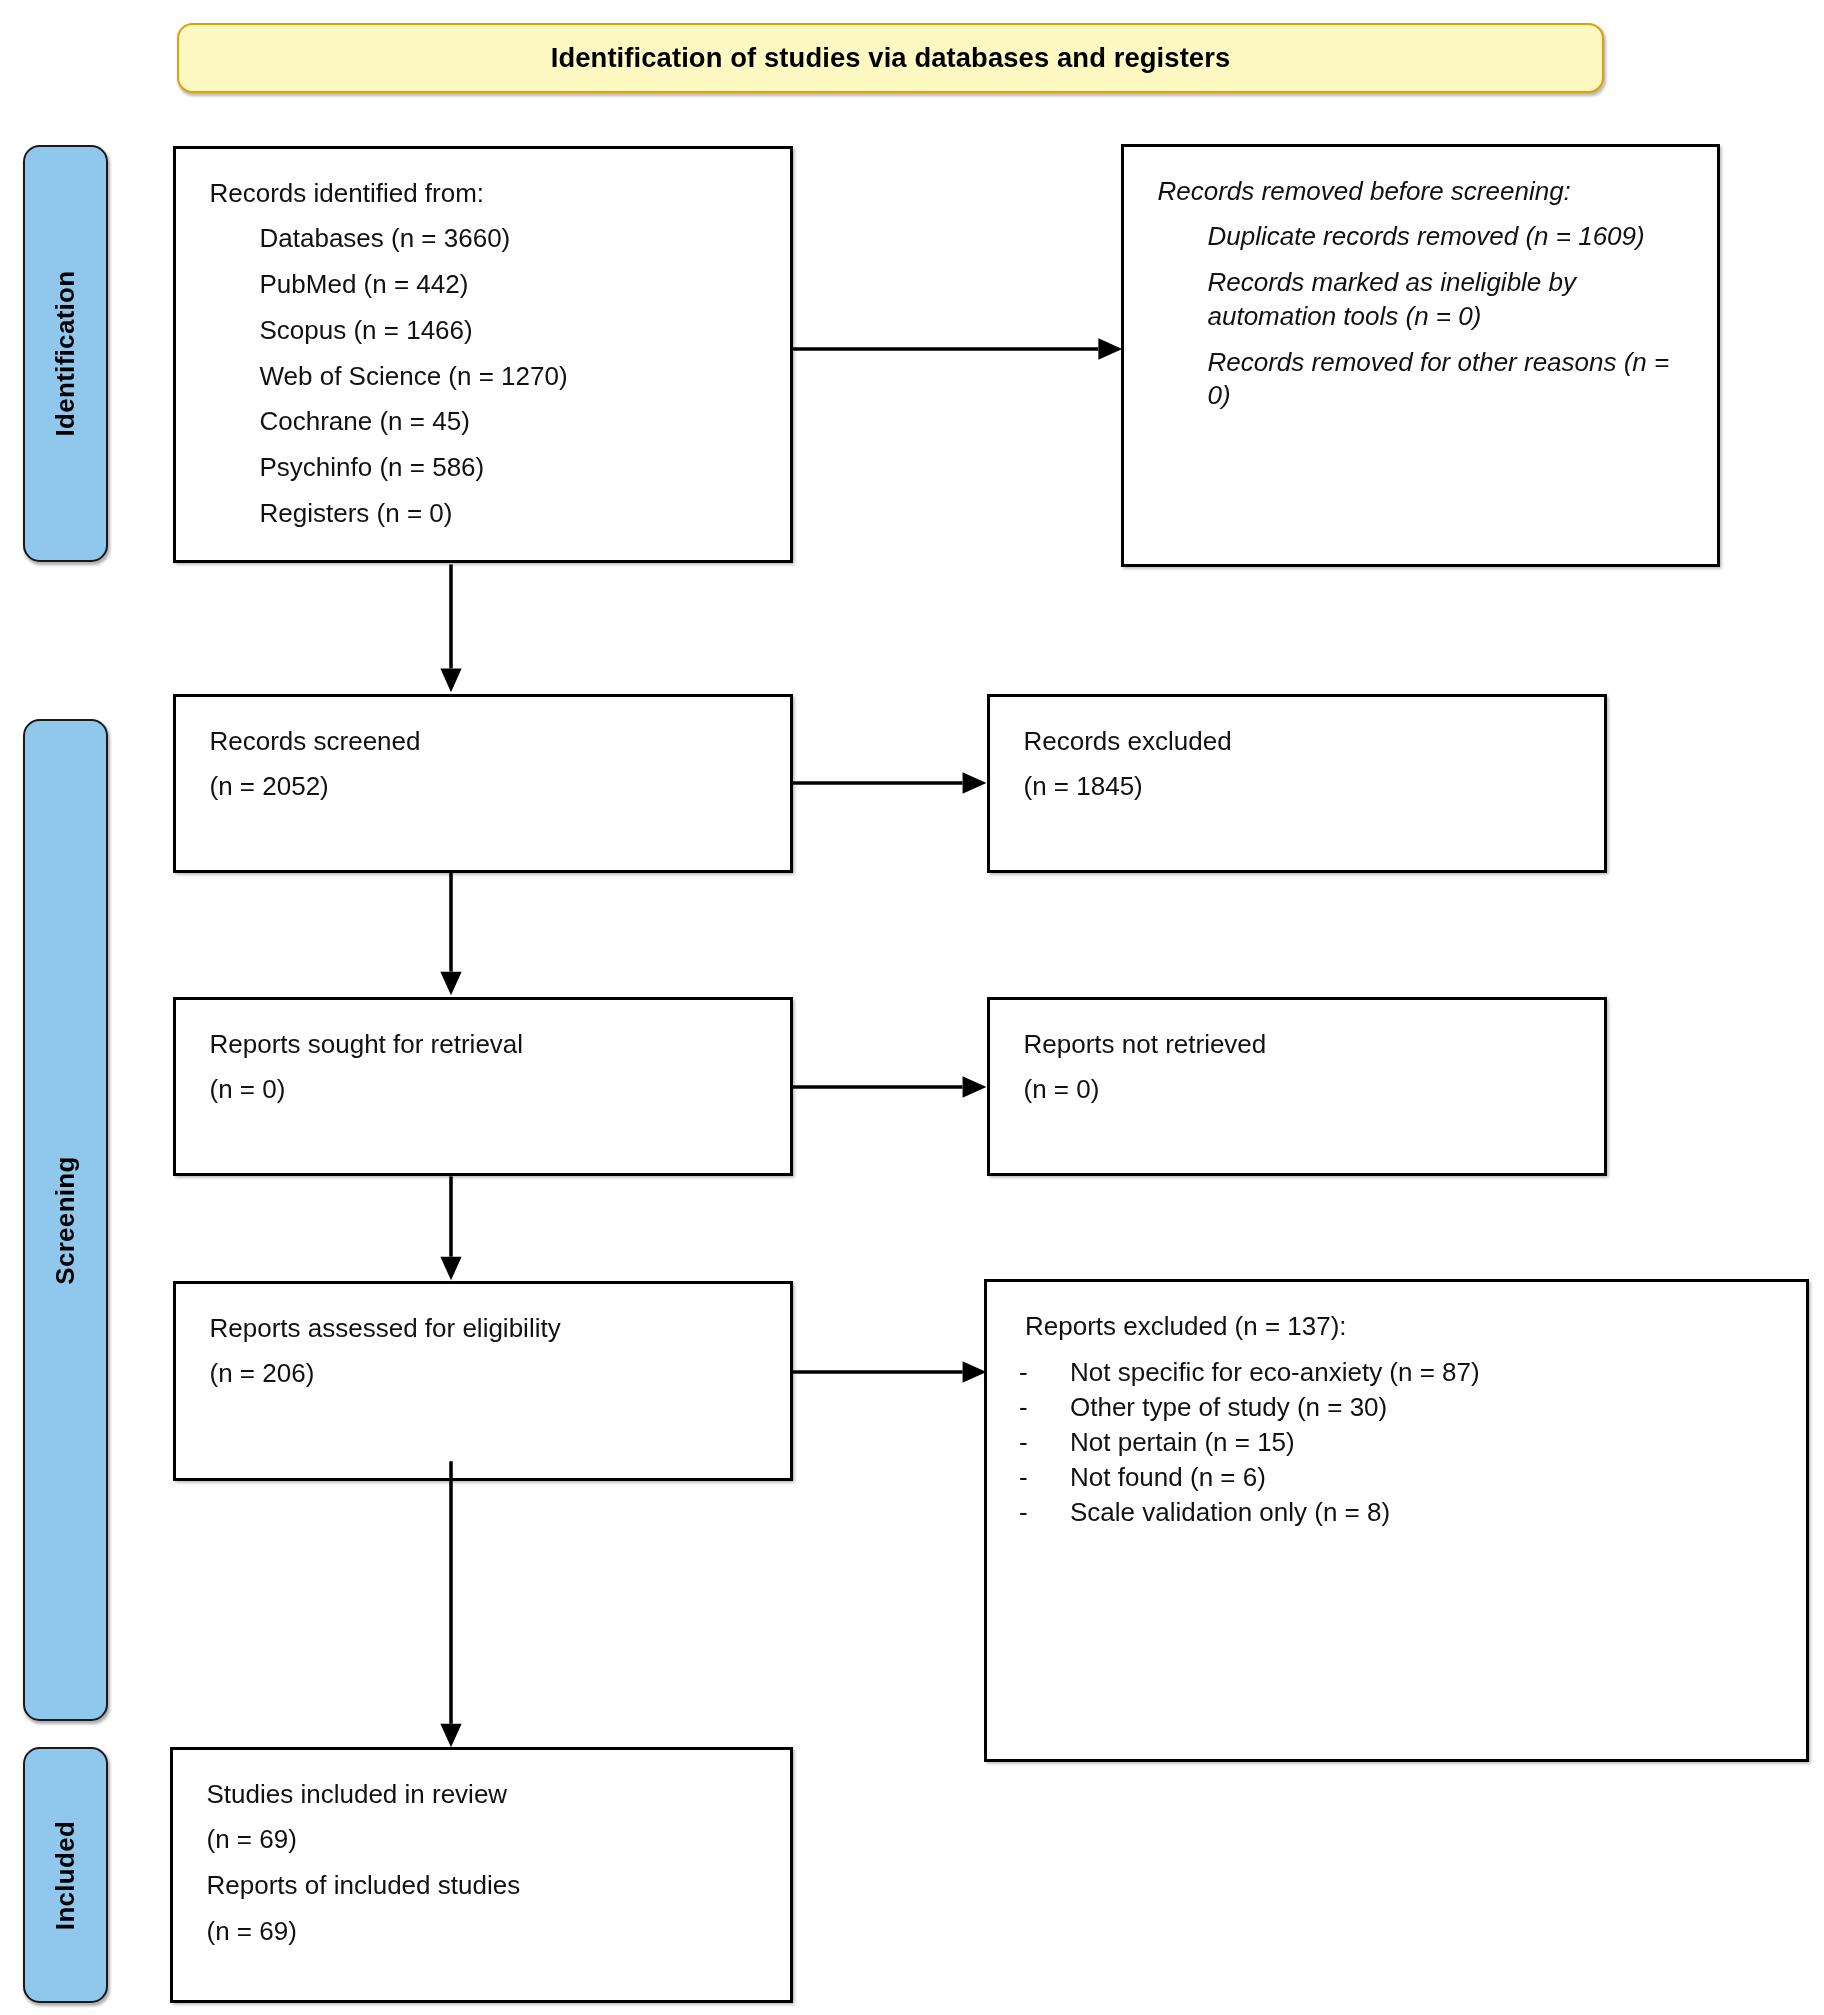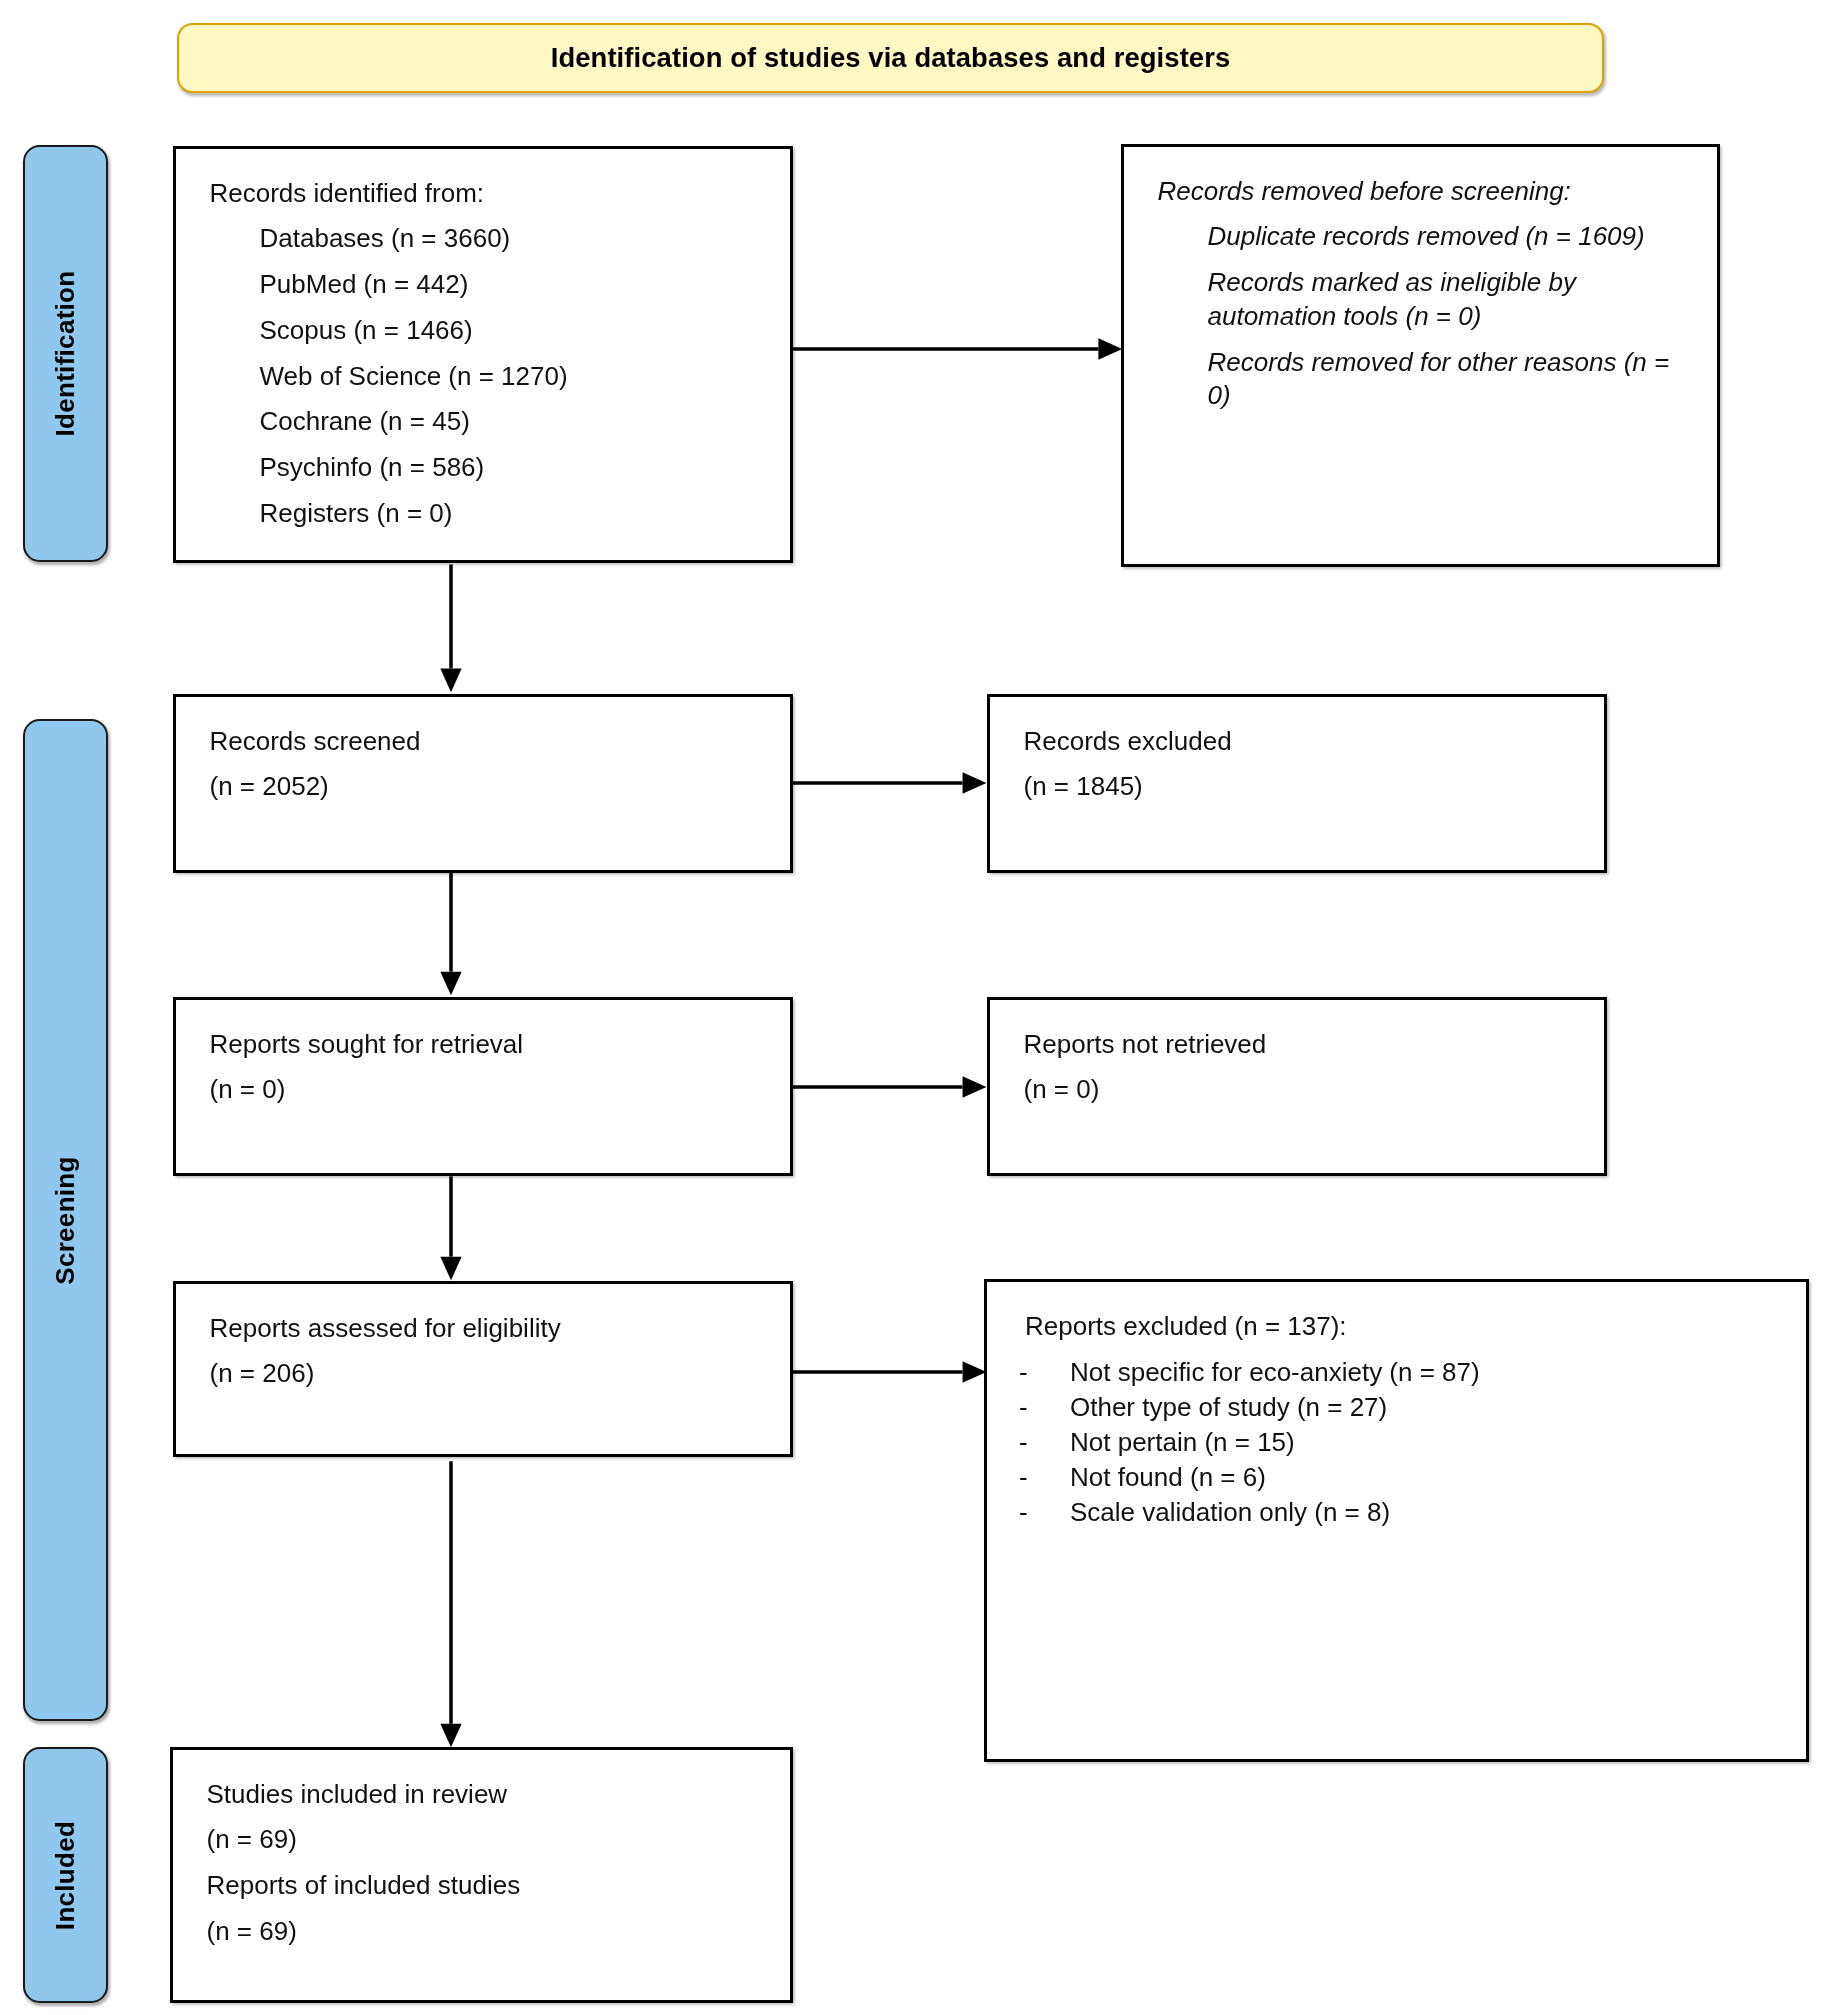--- a/index.html
+++ b/index.html
@@ -113,21 +113,21 @@
   }
   .reason-text { flex: 1 1 auto; }
 
   
   #box-identified        { left: 173px;  top: 146px;  width: 620px; height: 417px; }
   #box-removed           { left: 1121px; top: 144px;  width: 599px; height: 423px; font-style: italic; }
   #box-screened          { left: 173px;  top: 694px; width: 620px; height: 179px; }
   #box-excluded          { left: 987px; top: 694px; width: 620px; height: 179px; }
   #box-sought            { left: 173px;  top: 997px; width: 620px; height: 179px; }
   #box-notretrieved      { left: 987px; top: 997px; width: 620px; height: 179px; }
-  #box-assessed          { left: 173px;  top: 1281px; width: 620px; height: 176px; }
+  #box-assessed          { left: 173px;  top: 1281px; width: 620px; height: 200px; }
   #box-reports-excluded  { left: 984px; top: 1279px; width: 825px; height: 483px; }
   #box-included          { left: 170px;  top: 1747px; width: 623px; height: 256px; }
 
   
   .conn { position: absolute; }
   .conn svg { display: block; overflow: visible; }
 </style>
 </head>
 <body>
 
@@ -192,21 +192,21 @@
 
   <div class="box" id="box-reports-excluded" style="padding-left:26px;">
     <p>Reports excluded (n = 137):</p>
 
     <div class="reason-row">
       <span class="reason-dash">-</span>
       <span class="reason-text">Not specific for eco-anxiety (n = 87)</span>
     </div>
     <div class="reason-row">
       <span class="reason-dash">-</span>
-      <span class="reason-text">Other type of study (n = 27)</span>
+      <span class="reason-text">Other type of study (n = 30)</span>
     </div>
     <div class="reason-row">
       <span class="reason-dash">-</span>
       <span class="reason-text">Not pertain (n = 15)</span>
     </div>
     <div class="reason-row">
       <span class="reason-dash">-</span>
       <span class="reason-text">Not found (n = 6)</span>
     </div>
     <div class="reason-row">

